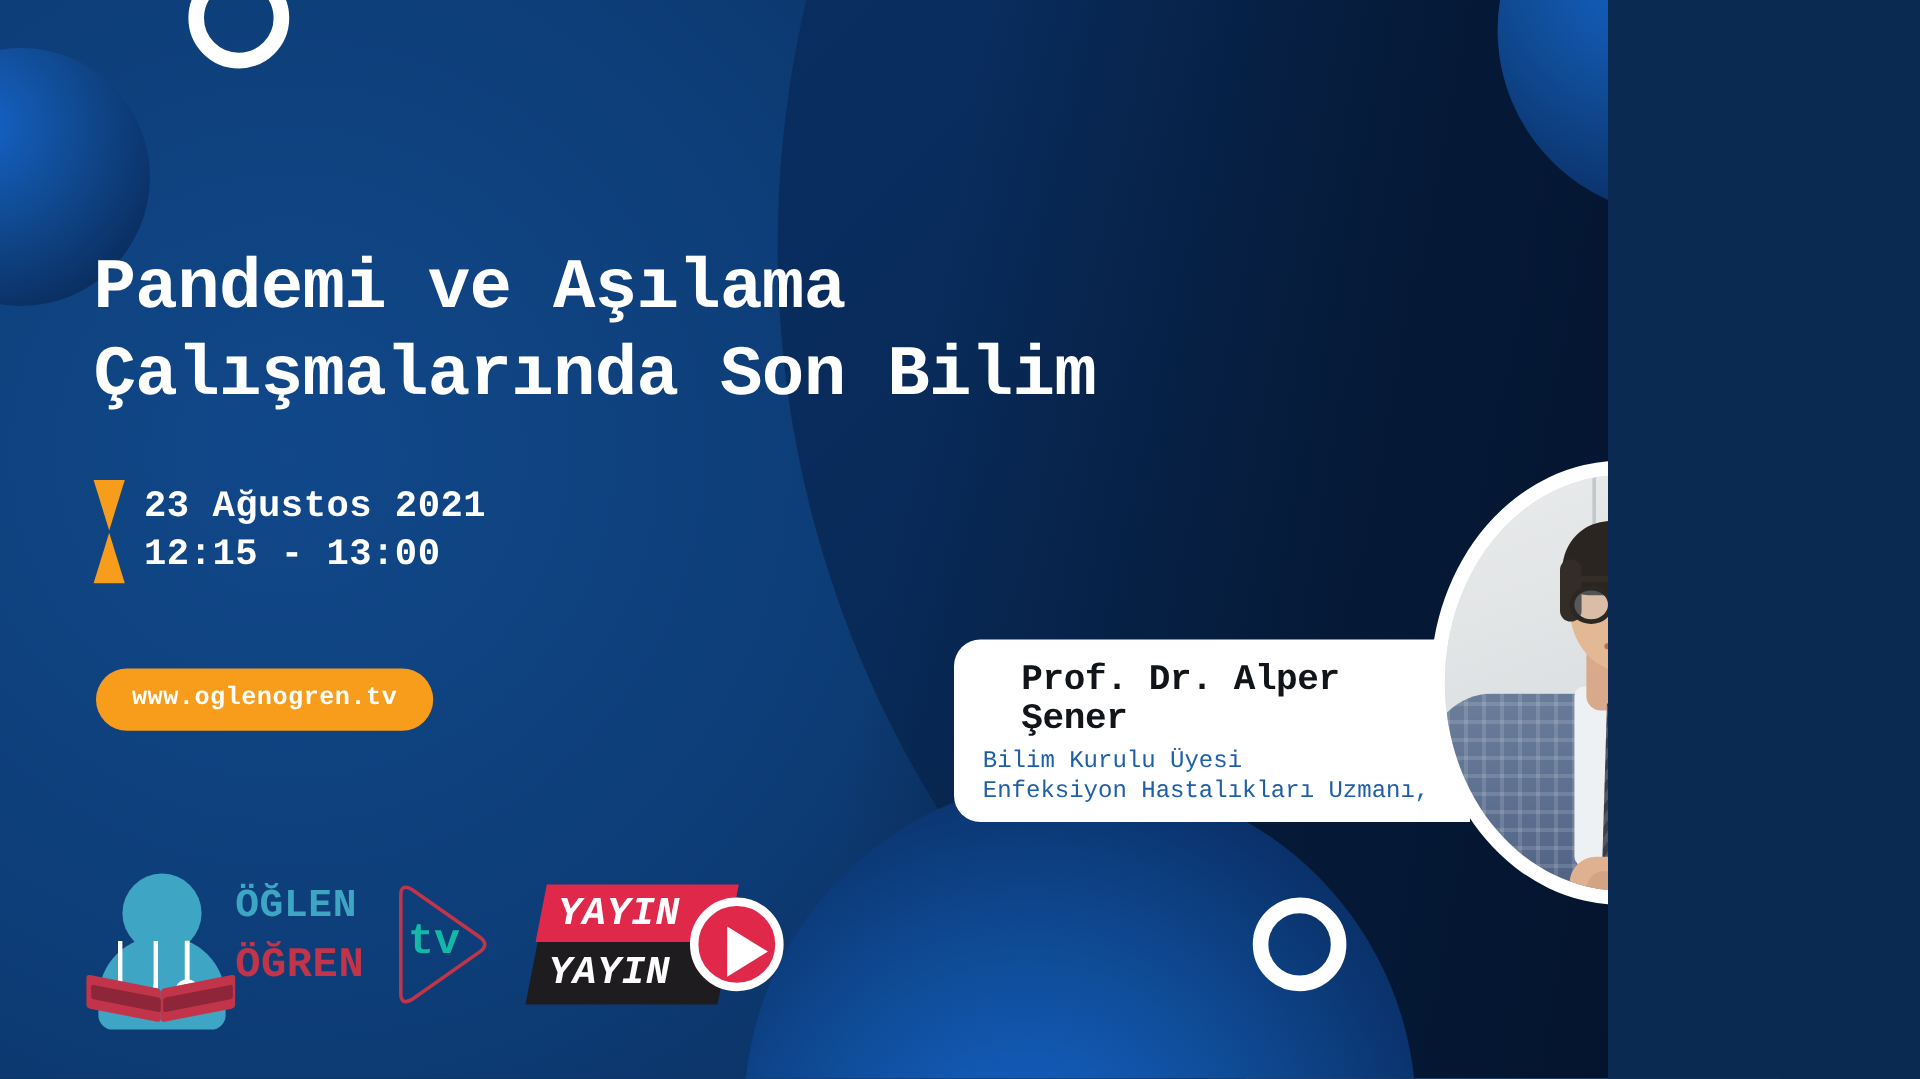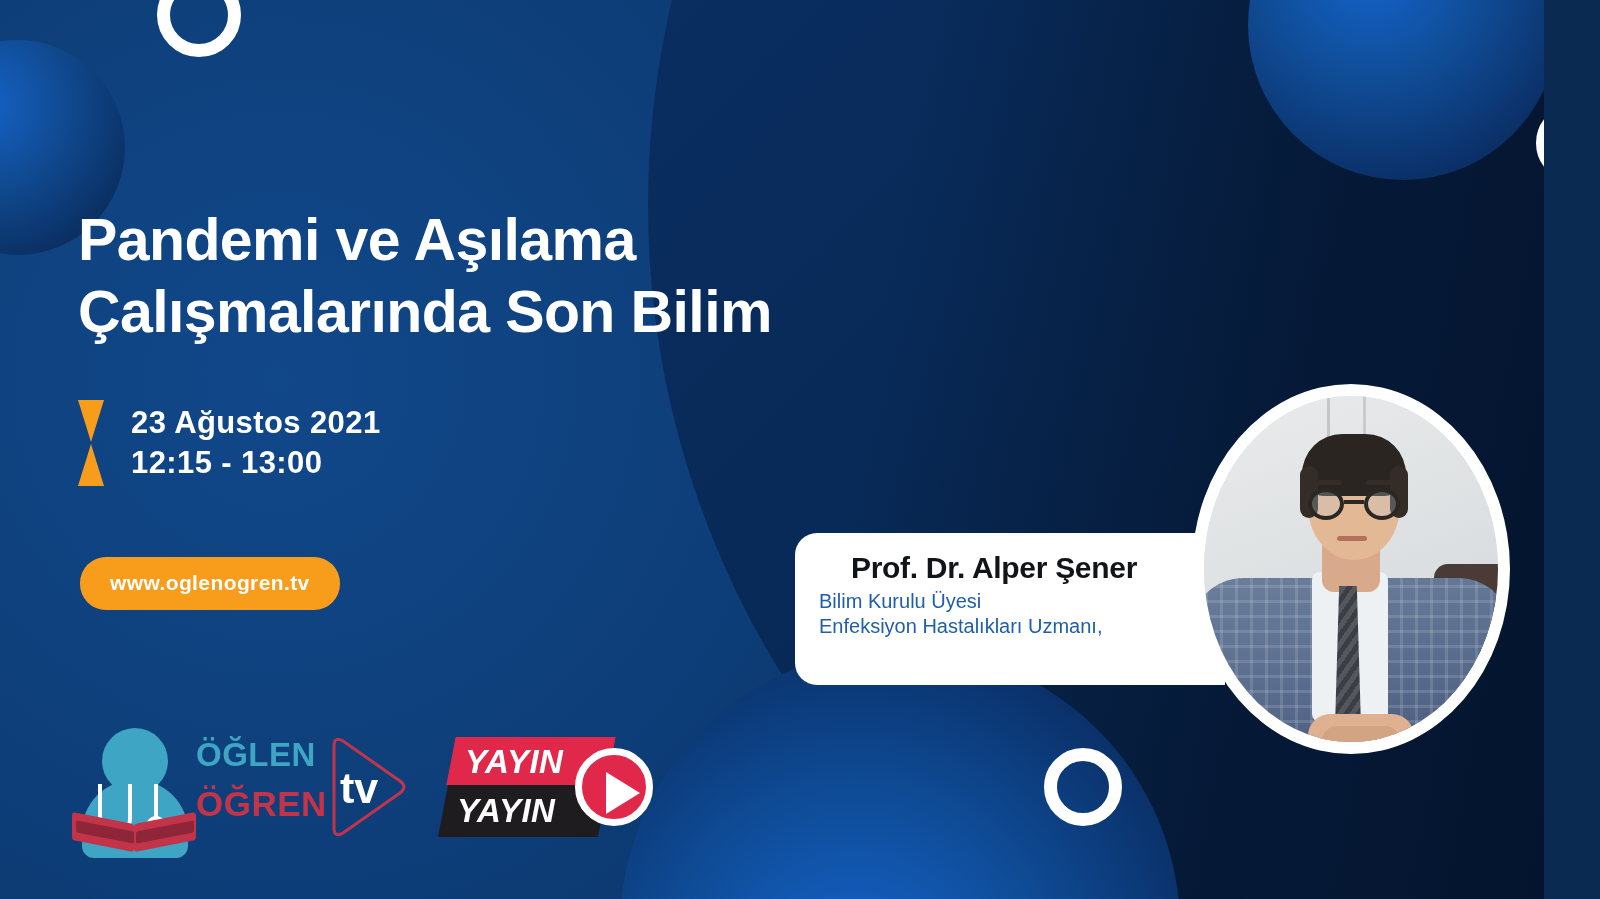--- a/index.html
+++ b/index.html
@@ -1,21 +1,21 @@
 <!DOCTYPE html>
 <html><head>
 <meta charset="utf-8">
 <style>
   html,body{margin:0;padding:0;background:#0b2a52;}
   *{box-sizing:border-box;}
   .stage{
     position:relative;
-    width:1544px;height:899px;
+    width:1340px;height:899px;
     overflow:hidden;
-    font-family:Liberation Sans, sans-serif;
+    font-family:Liberation Mono, monospace;
     background:#0F3C70;
   }
 
   
   .bg-navy{
     position:absolute;inset:0;
     background:
       radial-gradient(circle at 18% 42%, #11488a 0%, #0d3d77 38%, #0a2c5b 72%, #08224a 100%);
   }
   .bg-navy-dark{
@@ -80,21 +80,21 @@
     color:#ffffff;
     font-size:59px;
     font-weight:bold;
     line-height:1.22;
     letter-spacing:-0.6px;
   }
   .headline div{white-space:nowrap;}
 
   .datetime-row{
     position:absolute;left:78px;top:400px;
-    display:flex;align-items:center;gap:27px;
+    display:flex;align-items:center;gap:16px;
   }
   .hourglass{
     width:26px;height:86px;position:relative;flex:0 0 auto;
   }
   .hourglass .tri-top,
   .hourglass .tri-bot{
     position:absolute;left:0;width:0;height:0;
     border-left:13px solid transparent;
     border-right:13px solid transparent;
   }
@@ -181,21 +181,21 @@
   .lg-book-r{position:absolute;left:60px;top:96px;width:62px;height:28px;background:#C2344A;transform:skewY(-11deg);border-radius:3px;}
   .lg-book-l2{position:absolute;left:2px;top:104px;width:58px;height:12px;background:#8E2538;transform:skewY(11deg);border-radius:2px;}
   .lg-book-r2{position:absolute;left:62px;top:104px;width:58px;height:12px;background:#8E2538;transform:skewY(-11deg);border-radius:2px;}
   .lg-word1{position:absolute;left:122px;top:14px;color:#3EA5C4;font-size:33px;font-weight:bold;letter-spacing:.5px;}
   .lg-word2{position:absolute;left:122px;top:62px;color:#C2344A;font-size:35px;font-weight:bold;letter-spacing:.5px;}
   .lg-tv-wrap{position:absolute;left:250px;top:10px;width:84px;height:110px;}
   .lg-tv-tri{
     position:absolute;left:0;top:0;width:84px;height:110px;
   }
   .lg-tv-text{
-    position:absolute;left:16px;top:32px;color:#ffffff;font-size:43px;font-weight:bold;
+    position:absolute;left:16px;top:32px;color:#14b8a6;font-size:36px;font-weight:bold;
   }
 
   
   .live-badge{position:absolute;left:443px;top:735px;width:230px;height:105px;}
   .live-band-top{
     position:absolute;left:8px;top:2px;width:160px;height:48px;
     background:#E0294A;transform:skewX(-11deg);
   }
   .live-band-bot{
     position:absolute;left:0px;top:50px;width:160px;height:52px;

